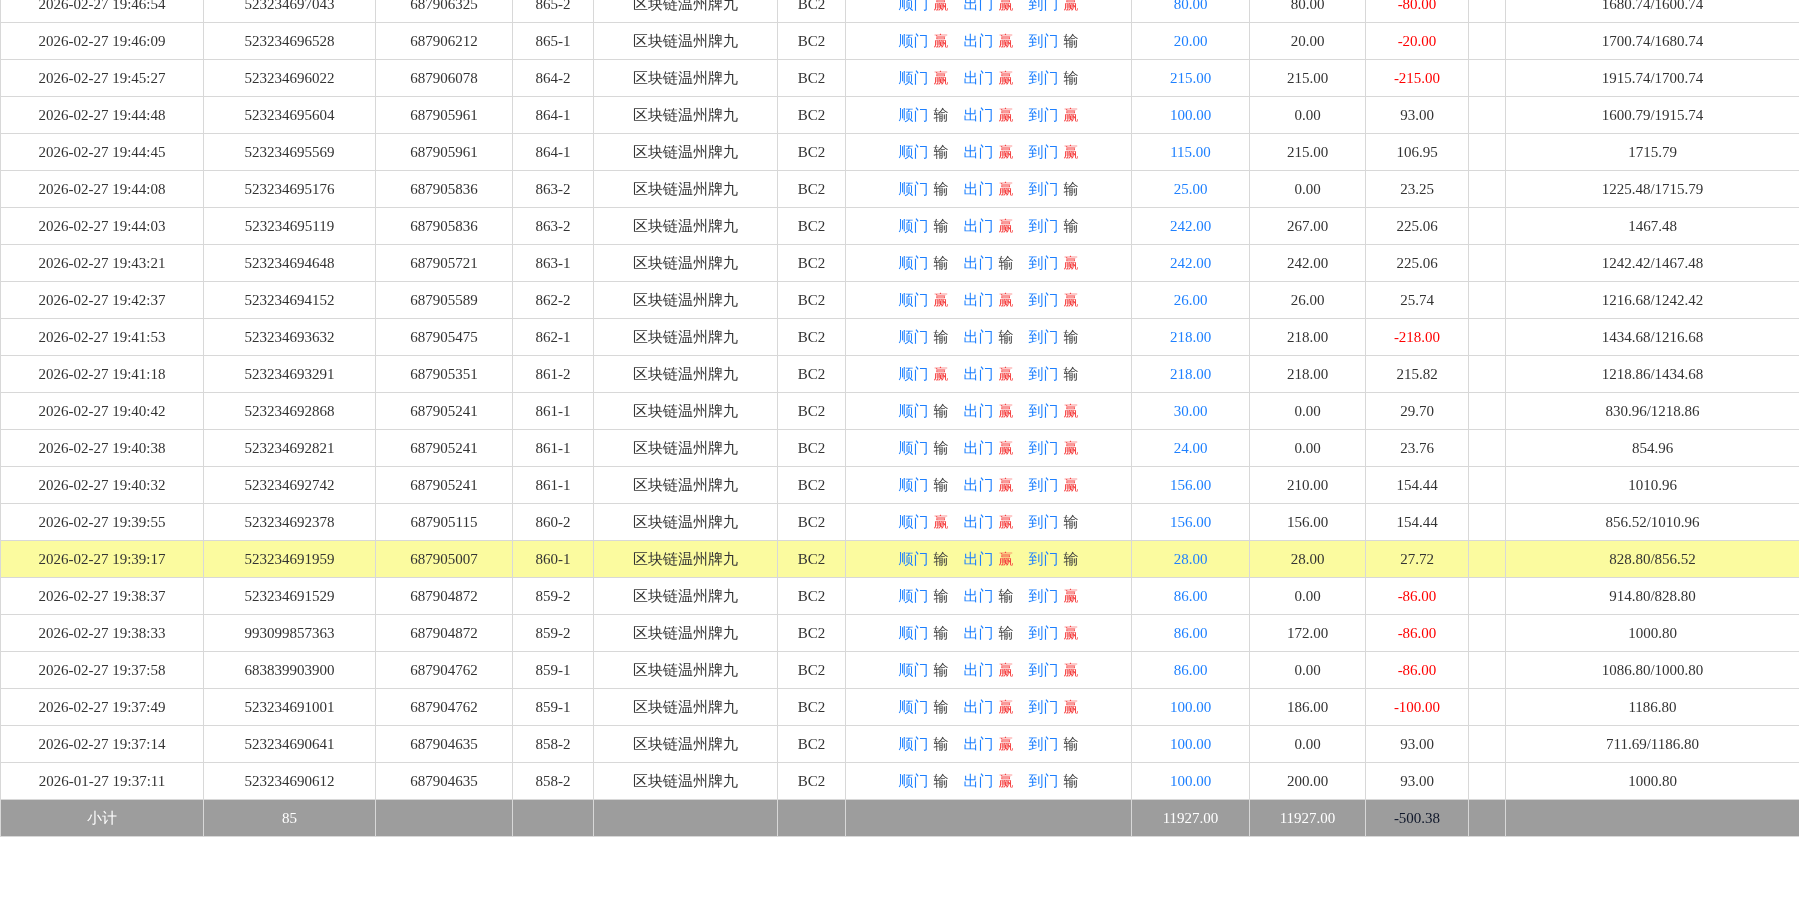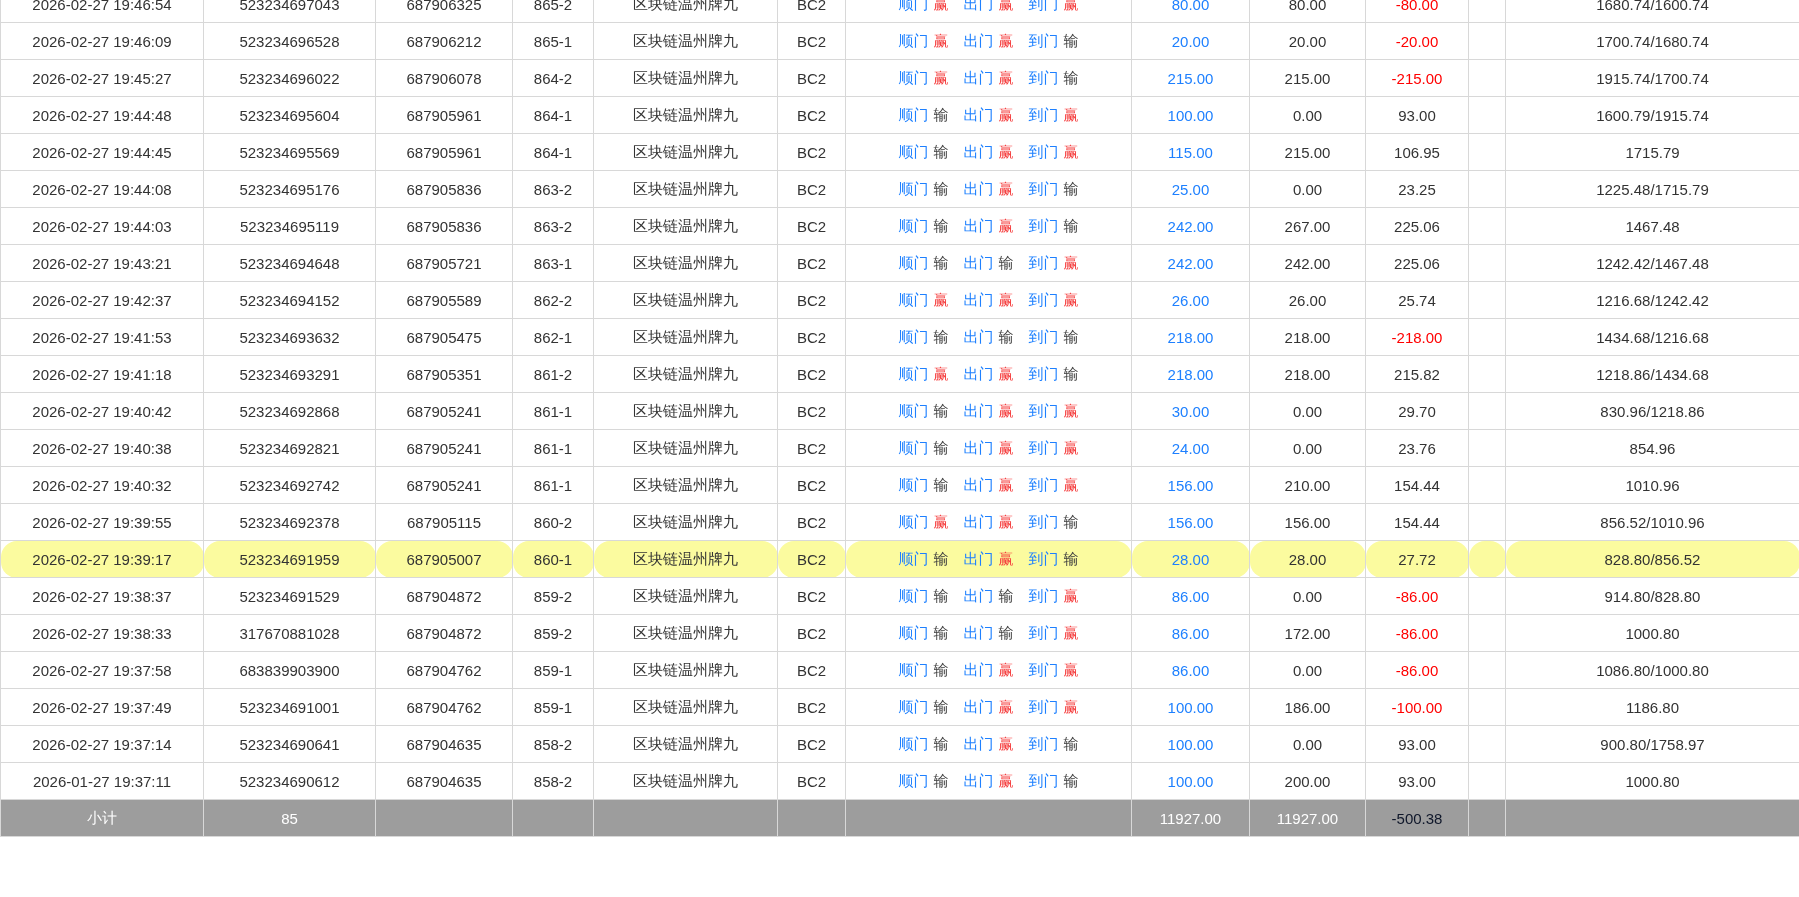--- a/index.html
+++ b/index.html
@@ -1,33 +1,33 @@
 <!DOCTYPE html>
 <html><head>
 <meta charset="utf-8">
 <style>
   * { margin:0; padding:0; box-sizing:border-box; }
   html,body { background:#fff; }
   .viewport {
     position:relative; width:1799px; height:860px;
     overflow:hidden; background:#fff;
-    font-family:Liberation Sans, sans-serif;
+    font-family:Liberation Serif, serif;
     font-size:15px; color:#333;
   }
   .table-wrap { position:absolute; top:-15px; left:0; width:1799px; }
   table.bets {
     width:1799px; table-layout:fixed; border-collapse:collapse;
   }
   table.bets td {
     height:37px; border:1px solid #d8d8d8;
     text-align:center; vertical-align:middle;
     white-space:nowrap; overflow:hidden;
   }
   tbody tr { background:#fff; }
-  tbody tr.highlight td { background:#fbfb9f;border-radius:16px; }
+  tbody tr.highlight td { background:#fbfb9f; }
   td.amount { color:#1e80ff; }
   td.negative { color:#ff0000; }
   .gates { display:inline-flex; gap:15px; }
   .gate { display:inline-flex; gap:5px; }
   .gate-label { color:#1e80ff; }
   .outcome-w { color:#f53c3c; }
   .outcome-l { color:#404040; }
   tfoot td {
     background:#9d9d9d; color:#ffffff;
     border:2px solid #ffffff; height:36px;
@@ -520,21 +520,21 @@
                 </span>
               </span></td>
     <td class="amount">86.00</td>
     <td>0.00</td>
     <td class="negative">-86.00</td>
     <td></td>
     <td>914.80/828.80</td>
   </tr>
           <tr>
     <td>2026-02-27 19:38:33</td>
-    <td>317670881028</td>
+    <td>993099857363</td>
     <td>687904872</td>
     <td>859-2</td>
     <td>区块链温州牌九</td>
     <td>BC2</td>
     <td><span class="gates">
                 <span class="gate">
                   <span class="gate-label">顺门</span>
                   <span class="outcome-l">输</span>
                 </span>
                 <span class="gate">
@@ -624,21 +624,21 @@
                 </span>
                 <span class="gate">
                   <span class="gate-label">到门</span>
                   <span class="outcome-l">输</span>
                 </span>
               </span></td>
     <td class="amount">100.00</td>
     <td>0.00</td>
     <td>93.00</td>
     <td></td>
-    <td>900.80/1758.97</td>
+    <td>711.69/1186.80</td>
   </tr>
           <tr>
     <td>2026-01-27 19:37:11</td>
     <td>523234690612</td>
     <td>687904635</td>
     <td>858-2</td>
     <td>区块链温州牌九</td>
     <td>BC2</td>
     <td><span class="gates">
                 <span class="gate">

